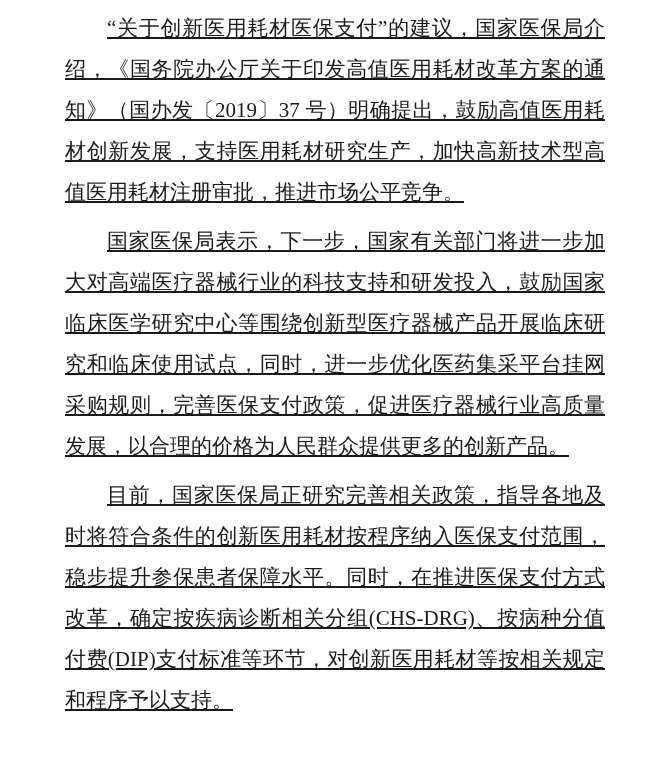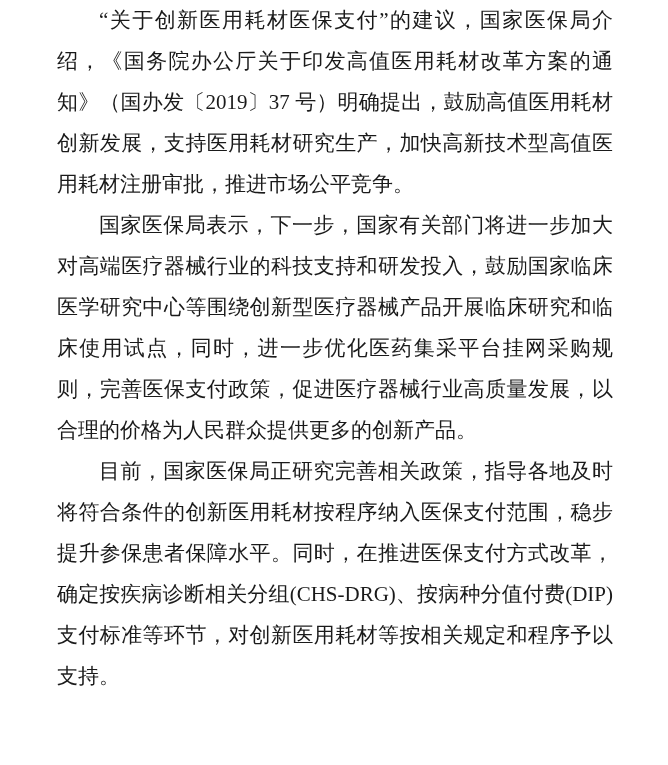--- a/index.html
+++ b/index.html
@@ -16,25 +16,26 @@
     box-sizing: border-box;
     width: 668px;
     height: 765px;
     padding: 0 55px 0 57px;
     font-family: "Liberation Serif", "DejaVu Serif", serif;
     font-size: 21px;
     line-height: 41px;
     color: #1a1a1a;
   }
   .para {
-    margin: 0;
+    margin: 8px;
     padding: 0;
     text-indent: 2em;
     text-align: justify;
     word-break: break-all;
+    text-decoration: underline;
   }
 </style>
 </head>
 <body>
 
 <div class="page" style="background: rgb(255, 255, 255); color: rgb(26, 26, 26);">
   <p class="para">“关于创新医用耗材医保支付”的建议，国家医保局介绍，《国务院办公厅关于印发高值医用耗材改革方案的通知》（国办发〔2019〕37 号）明确提出，鼓励高值医用耗材创新发展，支持医用耗材研究生产，加快高新技术型高值医用耗材注册审批，推进市场公平竞争。</p>
   <p class="para">国家医保局表示，下一步，国家有关部门将进一步加大对高端医疗器械行业的科技支持和研发投入，鼓励国家临床医学研究中心等围绕创新型医疗器械产品开展临床研究和临床使用试点，同时，进一步优化医药集采平台挂网采购规则，完善医保支付政策，促进医疗器械行业高质量发展，以合理的价格为人民群众提供更多的创新产品。</p>
   <p class="para">目前，国家医保局正研究完善相关政策，指导各地及时将符合条件的创新医用耗材按程序纳入医保支付范围，稳步提升参保患者保障水平。同时，在推进医保支付方式改革，确定按疾病诊断相关分组(CHS-DRG)、按病种分值付费(DIP)支付标准等环节，对创新医用耗材等按相关规定和程序予以支持。</p>
 </div>

